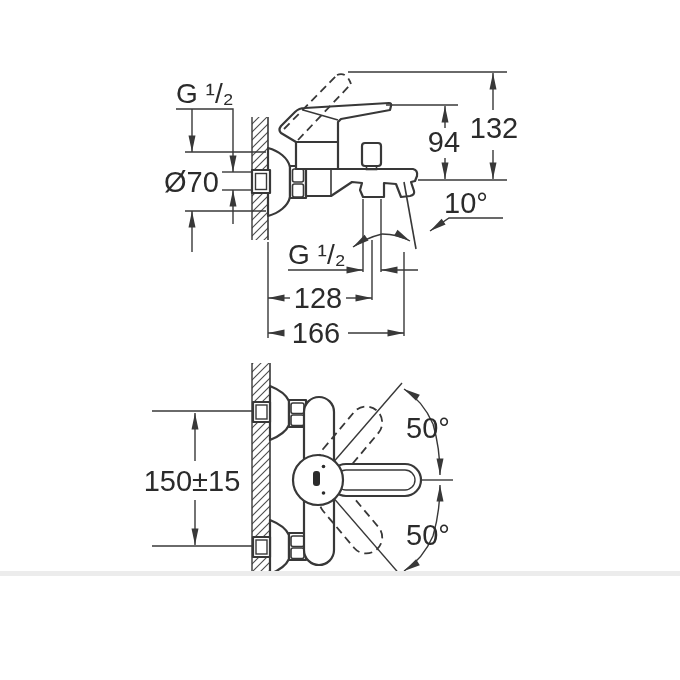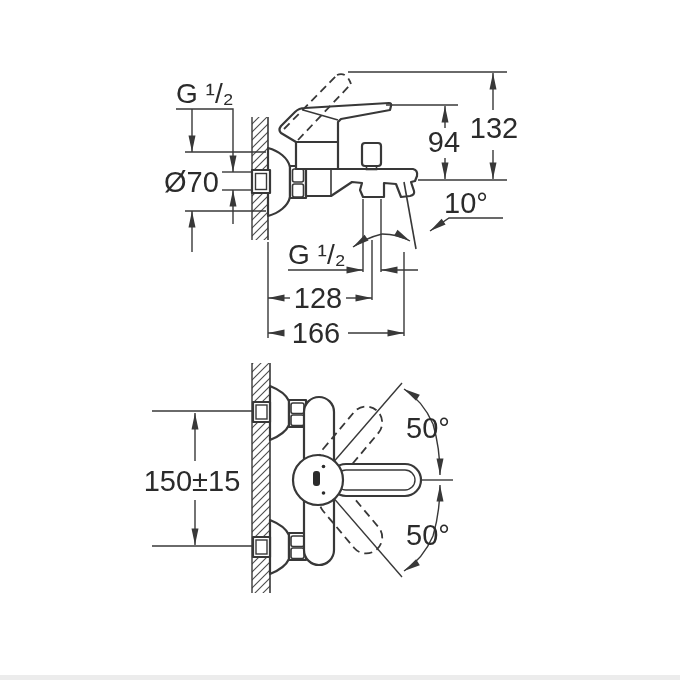--- a/index.html
+++ b/index.html
@@ -1,16 +1,16 @@
 <!DOCTYPE html>
 <html><head>
 <meta charset="utf-8">
 <style>
   html,body{margin:0;padding:0;background:#fff;}
-  .canvas{position:relative;width:680px;height:680px;background:#ffffff;overflow:hidden;
+  .canvas{position:relative;width:680px;height:576px;background:#ffffff;overflow:hidden;
           font-family:"Liberation Sans",sans-serif;}
   svg{position:absolute;left:0;top:0;}
   .obj{fill:#ffffff;stroke:#383838;stroke-width:2.2;stroke-linejoin:round;}
   .thin{fill:none;stroke:#383838;stroke-width:1.4;}
   .med{fill:none;stroke:#383838;stroke-width:1.6;}
   .dash{fill:none;stroke:#383838;stroke-width:1.8;stroke-dasharray:8 5;}
   .dimtxt{fill:#2b2b2b;font-size:29px;}
   .dimtxt-sm{fill:#2b2b2b;font-size:28px;}
   .tm{text-anchor:middle;}
   .strip{position:absolute;left:0;bottom:0;width:680px;height:5px;background:#ececec;}

